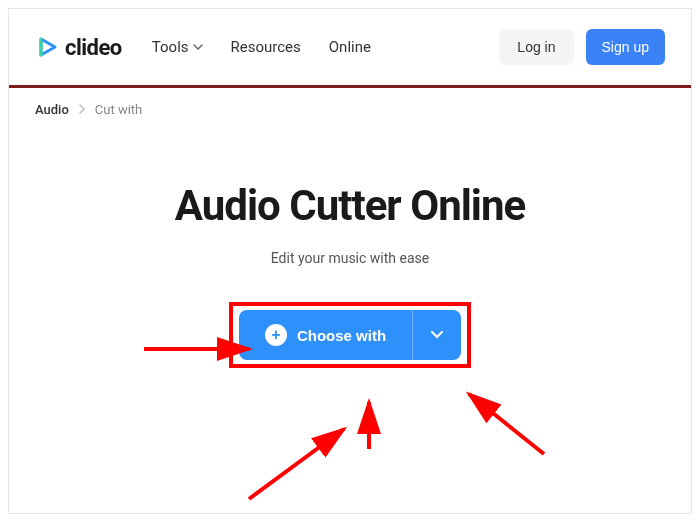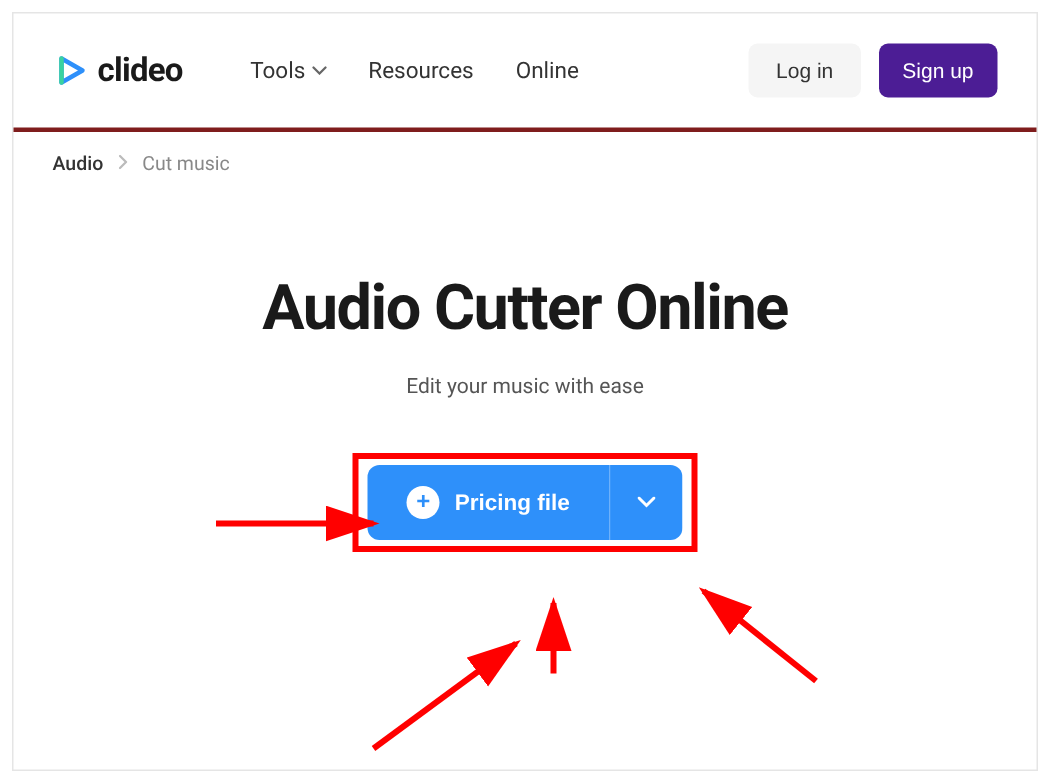--- a/index.html
+++ b/index.html
@@ -38,21 +38,20 @@
       font-size: 22px;
       font-weight: 700;
       color: #1a1a1a;
       letter-spacing: -0.5px;
     }
     .nav {
       display: flex;
       align-items: flex-end;
       gap: 28px;
       flex: 1;
-      margin-left: 15px;
     }
     .nav-item {
       font-size: 15px;
       color: #333;
       cursor: pointer;
       display: flex;
       align-items: center;
       gap: 4px;
     }
     .auth {
@@ -64,21 +63,21 @@
       background: #f5f5f5;
       border: none;
       padding: 10px 18px;
       border-radius: 6px;
       font-size: 14px;
       color: #333;
       cursor: pointer;
       font-weight: 500;
     }
     .signup-btn {
-      background: #4c1d95;
+      background: #3b82f6;
       border: none;
       padding: 10px 16px;
       border-radius: 6px;
       font-size: 14px;
       color: #fff;
       cursor: pointer;
       font-weight: 500;
     }
     .breadcrumb {
       padding: 14px 26px;
@@ -200,32 +199,32 @@
     </div>
   </div>
 
   <div class="breadcrumb">
     <span class="breadcrumb-home">Audio</span>
     <span class="breadcrumb-sep">
       <svg width="6" height="10" viewBox="0 0 6 10">
         <path d="M1 1 L5 5 L1 9" fill="none" stroke="#bbb" stroke-width="1.5" stroke-linecap="round"></path>
       </svg>
     </span>
-    <span class="breadcrumb-current">Cut music</span>
+    <span class="breadcrumb-current">Cut with</span>
   </div>
 
   <div class="main">
     <h1 class="title">Audio Cutter Online</h1>
     <p class="subtitle">Edit your music with ease</p>
 
     <div class="choose-container">
       <div class="highlight-box"></div>
       <button class="choose-btn">
         <span class="plus-icon">+</span>
-        <span>Pricing file</span>
+        <span>Choose with</span>
       </button>
       <button class="choose-dropdown">
         <svg width="12" height="8" viewBox="0 0 12 8">
           <path d="M1 1 L6 6 L11 1" fill="none" stroke="#fff" stroke-width="2" stroke-linecap="round"></path>
         </svg>
       </button>
     </div>
   </div>
 
   <svg class="arrow" style="left:130px; top:320px;" width="120" height="40">

